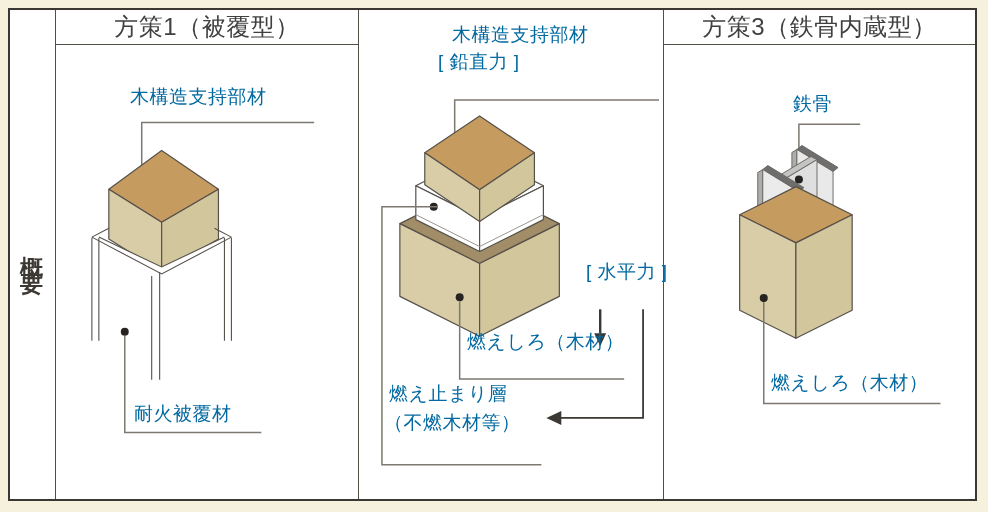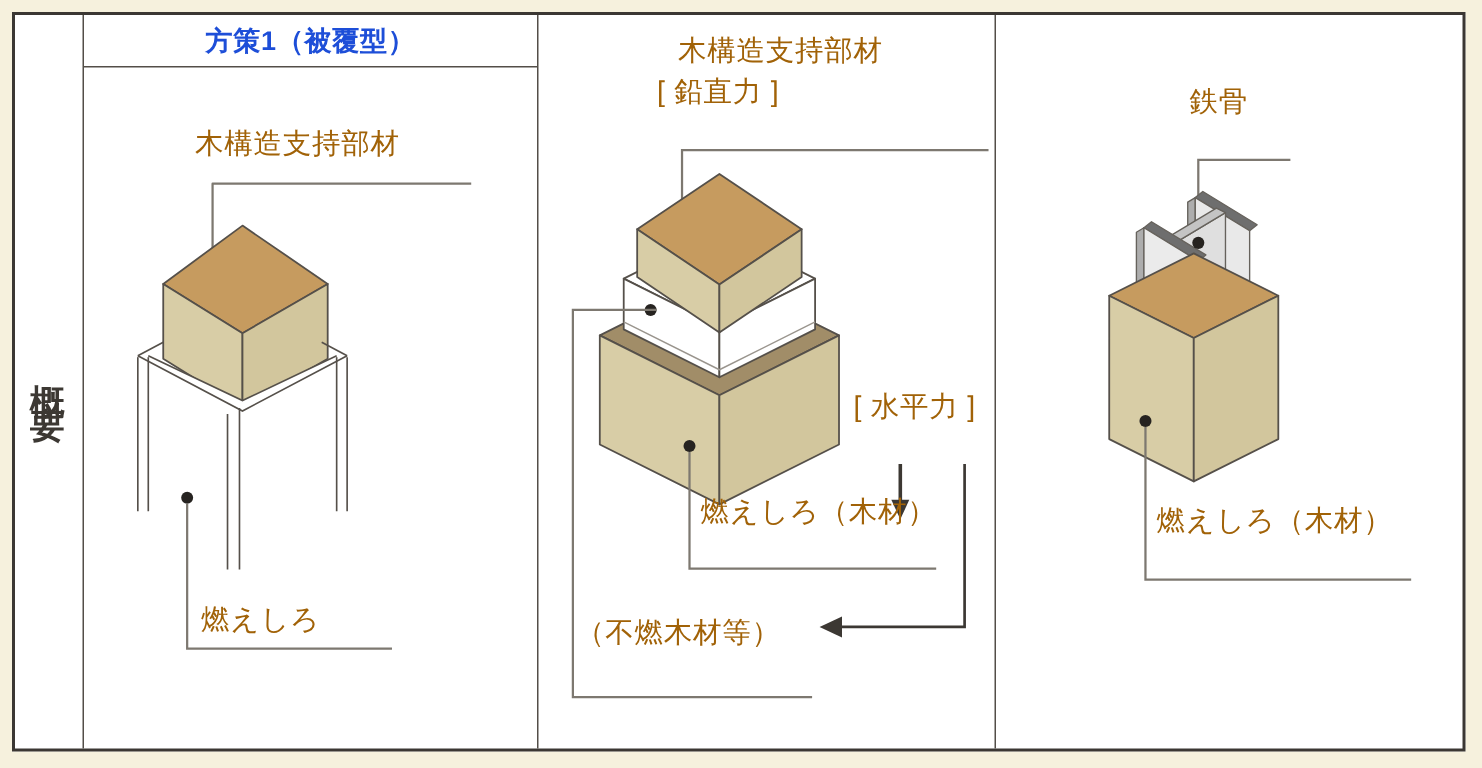--- a/index.html
+++ b/index.html
@@ -25,28 +25,28 @@
     writing-mode:vertical-rl;text-orientation:upright;
     font-size:23px;font-weight:bold;letter-spacing:18px;
     color:#3c3833;
   }
   .col{display:flex;flex-direction:column;min-width:0;}
   .col.mid{border-right:1.4px solid #534e48;}
   .col-header{
     height:34px;flex:0 0 34px;
     border-bottom:1.4px solid #534e48;
     display:flex;align-items:center;justify-content:center;
-    font-size:18px;font-weight:bold;color:#1d4ed8;
+    font-size:24px;font-weight:normal;color:#404040;
     letter-spacing:0.5px;
   }
   .col-body{position:relative;flex:1;}
   .col-body svg{position:absolute;left:0;top:0;width:100%;height:100%;}
   .lbl{
     position:absolute;font-size:19px;line-height:24px;
-    white-space:nowrap;color:#a16207;letter-spacing:0.5px;
+    white-space:nowrap;color:#0369a1;letter-spacing:0.5px;
   }
 </style>
 </head>
 <body>
 
 <div class="table">
 
   <div class="gaiyou-cell">
     <div class="gaiyou-text">概要</div>
   </div>
@@ -76,21 +76,21 @@
           <line x1="176" y1="192" x2="176" y2="295"></line>
           <line x1="96" y1="230" x2="96" y2="334"></line>
           <line x1="104" y1="226" x2="104" y2="334"></line>
         </g>
         <g fill="none">
           <circle cx="69" cy="286" r="4" fill="#262320"></circle>
           <path d="M69,290 L69,387 L206,387" stroke="#7d7870" stroke-width="1.5"></path>
         </g>
       </svg>
       <div class="lbl" style="left:74px;top:40px;">木構造支持部材</div>
-      <div class="lbl" style="left:78px;top:357px;">燃えしろ</div>
+      <div class="lbl" style="left:78px;top:357px;">耐火被覆材</div>
     </div>
   </div>
 
   <div class="col mid">
     <div class="col-body">
       <svg viewBox="0 0 305 452">
         <g>
           <path d="M301,71 L96,71 L96,120" stroke="#7d7870" stroke-width="1.5" fill="none"></path>
           <circle cx="97" cy="125" r="4" fill="#262320"></circle>
         </g>
@@ -122,27 +122,29 @@
           <line x1="242" y1="281" x2="242" y2="306" stroke="#3c3833" stroke-width="2.4"></line>
           <polygon points="242,318 236,305 248,305" fill="#3c3833"></polygon>
         </g>
         <g>
           <path d="M285,281 L285,390 L201,390" fill="none" stroke="#3c3833" stroke-width="1.8"></path>
           <polygon points="188,390 203,383 203,397" fill="#3c3833"></polygon>
         </g>
       </svg>
       <div class="lbl" style="left:93px;top:13px;">木構造支持部材</div>
       <div class="lbl" style="left:79px;top:40px;">[ 鉛直力 ]</div>
-      <div class="lbl" style="left:210px;top:250px;">[ 水平力 ]</div>
+      <div class="lbl" style="left:227px;top:250px;">[ 水平力 ]</div>
       <div class="lbl" style="left:108px;top:320px;">燃えしろ（木材）</div>
+      <div class="lbl" style="left:30px;top:372px;">燃え止まり層</div>
       <div class="lbl" style="left:25px;top:401px;text-align:center;">（不燃木材等）</div>
     </div>
   </div>
 
   <div class="col">
+    <div class="col-header">方策3（鉄骨内蔵型）</div>
     <div class="col-body">
       <svg viewBox="0 0 309 452">
         <g>
           <path d="M195,79 L134,79 L134,129" stroke="#7d7870" stroke-width="1.5" fill="none"></path>
         </g>
         <g stroke="#66625c" stroke-width="0.9" stroke-linejoin="round">
           <polygon points="127,107 132,104 132,184 127,187" fill="#adadad"></polygon>
           <polygon points="132,104 137,100 173,122 168,126" fill="#6e6e6e"></polygon>
           <polygon points="132,104 168,126 168,206 132,184" fill="#e9e9e9"></polygon>
           <polygon points="117,135 152,114 152,190 117,211" fill="#dfdfdf"></polygon>

